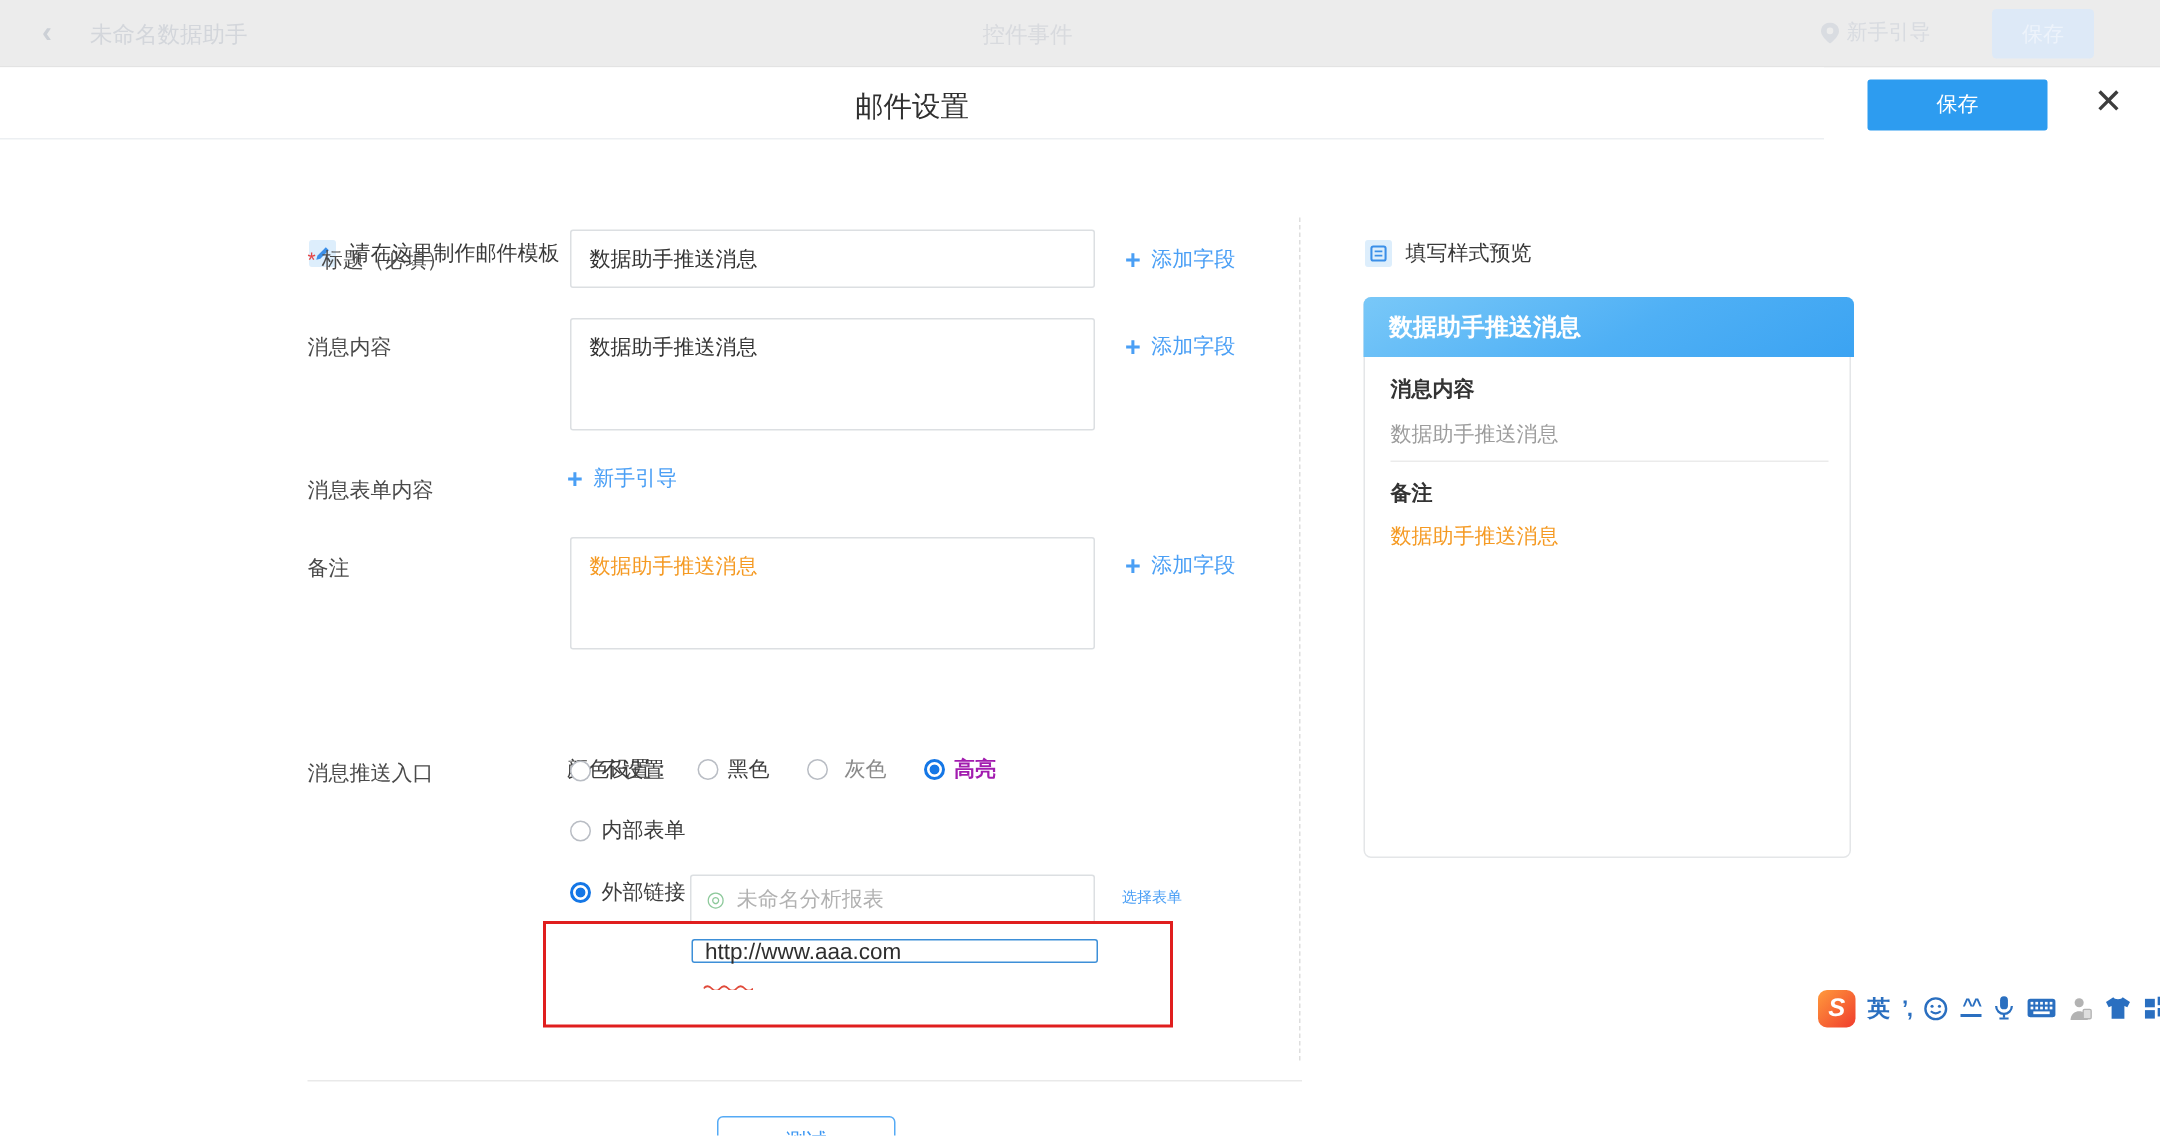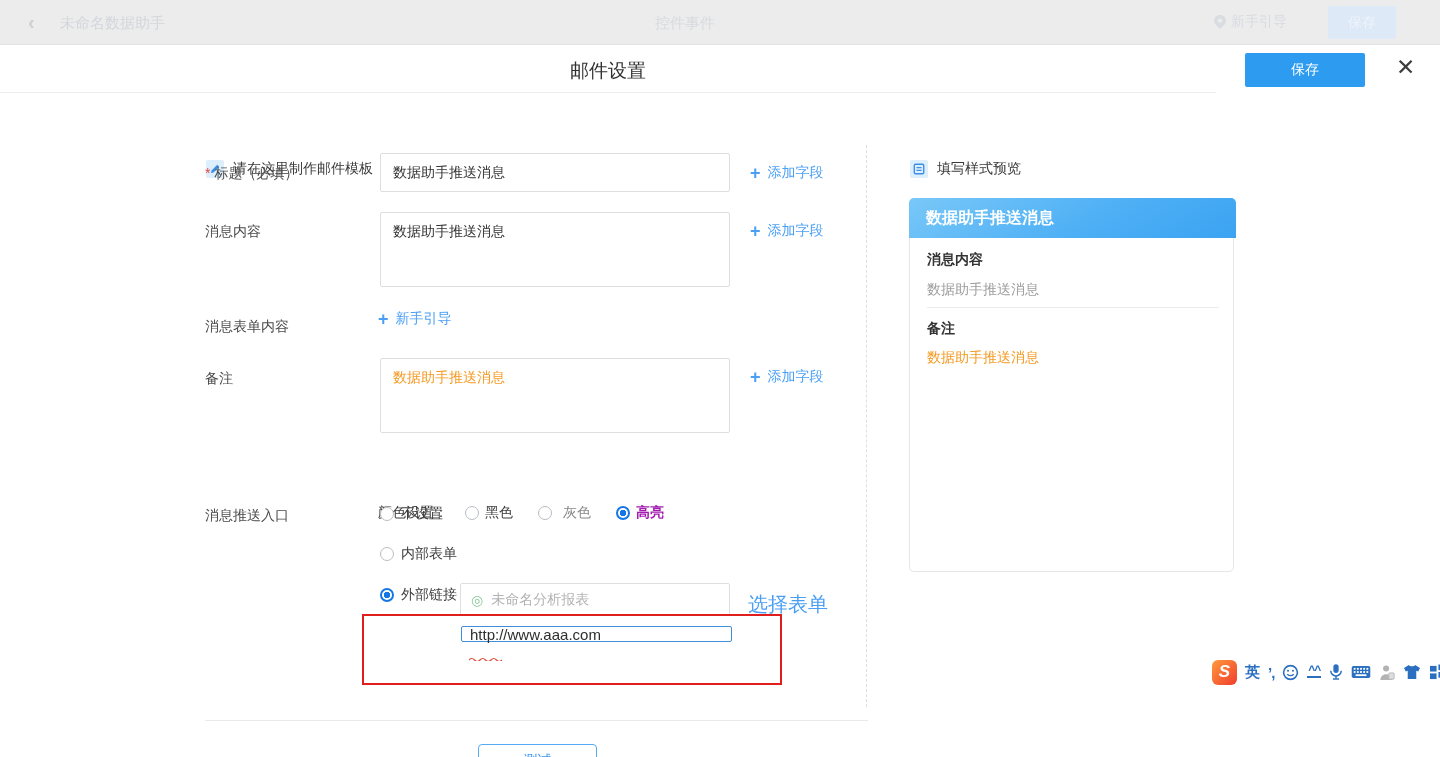--- a/index.html
+++ b/index.html
@@ -49,21 +49,21 @@
   .radio { width:14px; height:14px; border-radius:50%; border:1px solid #b9bdc4; background:#fff;
     display:inline-block; flex:0 0 auto; }
   .radio.checked { border:2px solid #1577e6; background:radial-gradient(circle,#1577e6 0 42%,#fff 50%); }
   .ropt { display:flex; align-items:center; gap:6px; cursor:pointer; }
 
   .entry-opt { position:absolute; display:flex; align-items:center; gap:7px; font-size:14px; color:#3d3d3d;text-align:center; }
   .inner-input { position:absolute; left:460px; top:538px; width:270px; height:33px;
     border:1px solid #dcdfe2; border-radius:2px; display:flex; align-items:center; gap:8px;
     padding:0 10px; font-size:14px; color:#b2b2b2; }
   .target-ico { color:#8cc99a; font-size:14px; }
-  .choose-link { position:absolute; left:748px; top:546px; font-size:20px; color:#4a9ff5; cursor:pointer; }
+  .choose-link { position:absolute; left:748px; top:546px; font-size:10px; color:#4a9ff5; cursor:pointer; }
   .ext-input { position:absolute; left:461px; top:581px; width:271px; height:16px;
     border:1px solid #3d8fd8; border-radius:2px; background:#fff;
     display:flex; align-items:center; padding:0 8px; font-size:15px; color:#2e2e2e; }
   .squiggle { position:absolute; left:469px; top:602px; }
   .red-box { position:absolute; left:362px; top:569px; width:420px; height:71px;
     border:2px solid #e01e1e; }
 
   .bottom-div { position:absolute; left:205px; top:675px; width:663px; border-top:1px solid #e9e9e9; }
   .test-btn { position:absolute; left:478px; top:699px; width:119px; height:34px; background:#fff;
     border:1px solid #55aaf5; border-radius:4px; color:#3b96f2; font-size:14px; cursor:pointer; }

